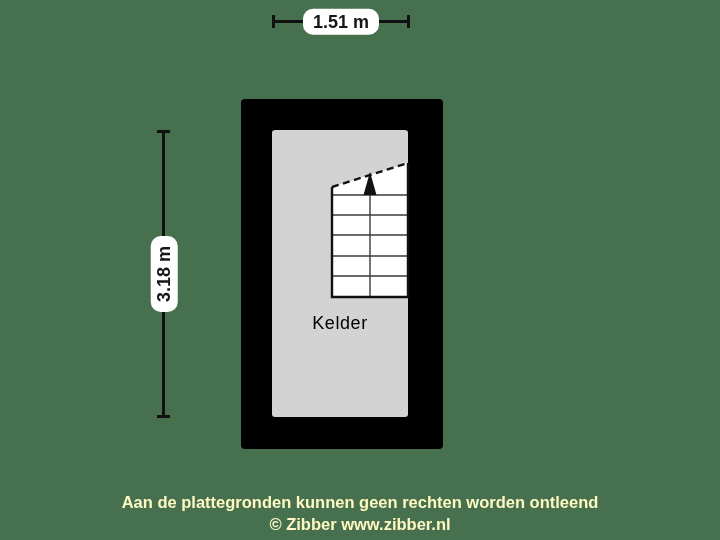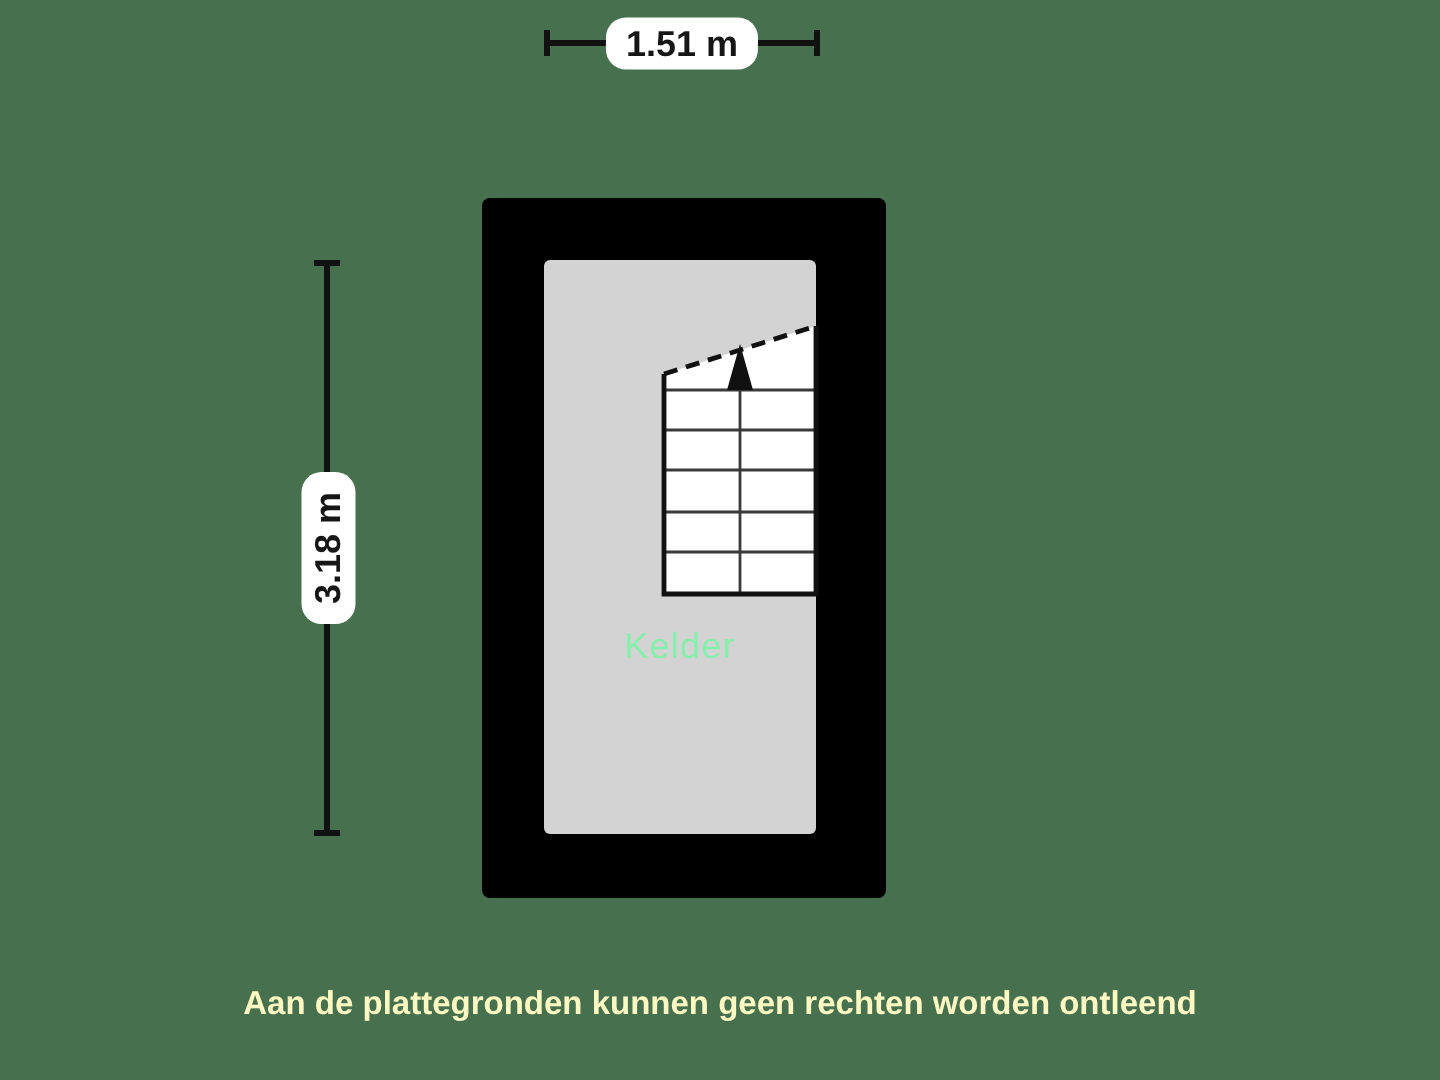--- a/index.html
+++ b/index.html
@@ -22,21 +22,21 @@
   .wall{
     position:absolute;left:241px;top:99px;width:202px;height:350px;
     background:var(--wall);border-radius:4px;
   }
   .room{
     position:absolute;left:272px;top:130px;width:136px;height:287px;
     background:var(--floor);border-radius:3px;
   }
   .room-label{
     position:absolute;left:272px;top:313px;width:136px;
-    text-align:center;font-size:18px;letter-spacing:.6px;color:#86efac;
+    text-align:center;font-size:18px;letter-spacing:.6px;color:#000000;
   }
   .stairs-svg{position:absolute;left:330px;top:158px;width:82px;height:142px;}
 
   
   .dim{position:absolute;}
   .dim-h{left:272px;top:15px;width:138px;height:13px;}
   .dim-h .line{position:absolute;left:0;right:0;top:5px;height:3px;background:var(--ink);}
   .dim-h .tick{position:absolute;top:0;width:3px;height:13px;background:var(--ink);}
   .dim-h .tick.start{left:0;}
   .dim-h .tick.end{right:0;}
@@ -103,14 +103,15 @@
     <polyline points="2,29 2,139 78,139 78,5" fill="none" stroke="#111111" stroke-width="2.4"></polyline>
 
     <line x1="2" y1="29" x2="78" y2="5" stroke="#111111" stroke-width="2.4" stroke-dasharray="7 4.5"></line>
 
     <polygon points="40,14 33.5,37 46.5,37" fill="#111111"></polygon>
   </svg>
 
   <div class="room-label">Kelder</div>
 
   <div class="footer-line disclaimer">Aan de plattegronden kunnen geen rechten worden ontleend</div>
+  <div class="footer-line copyright">© Zibber www.zibber.nl</div>
 
 </div>
 
 </body></html>

